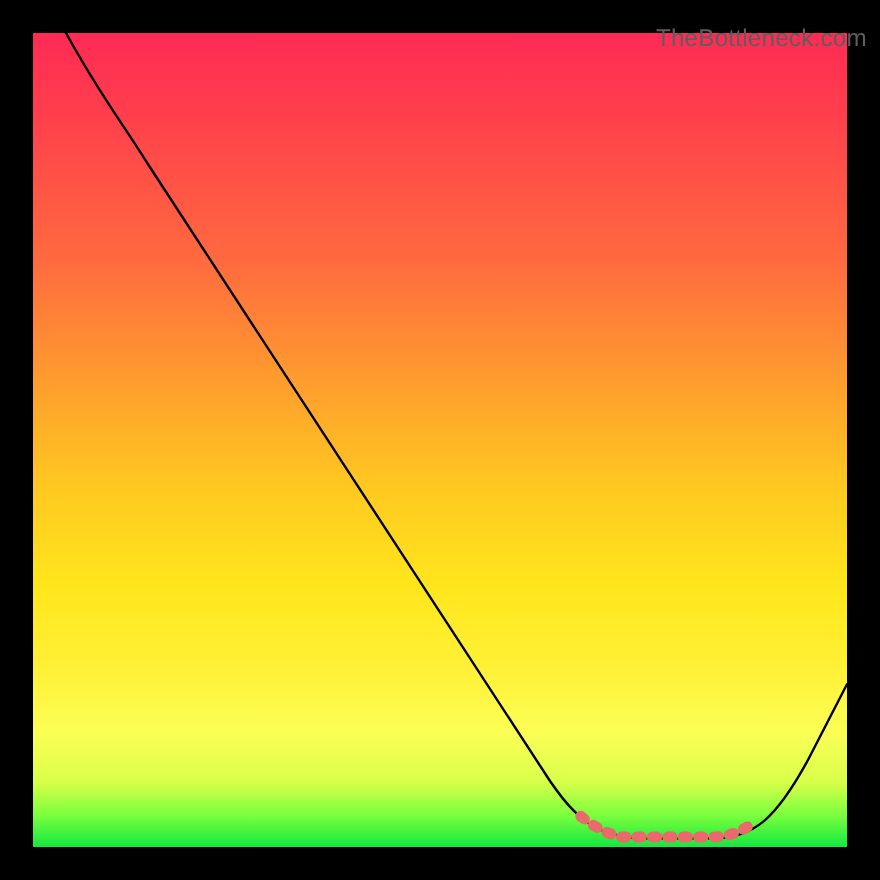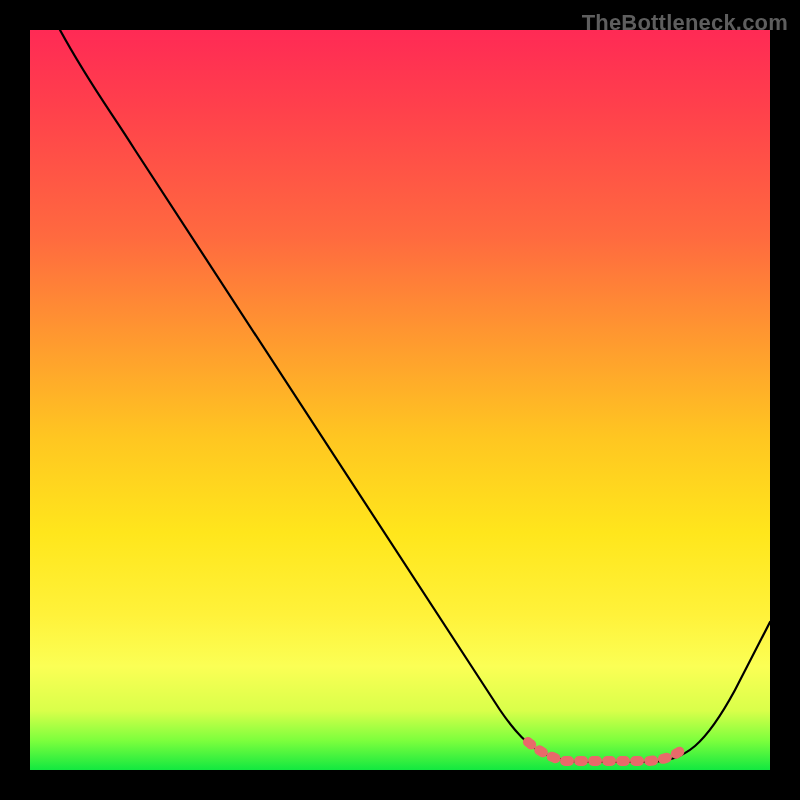--- a/index.html
+++ b/index.html
@@ -12,25 +12,25 @@
     font-family: Arial, Helvetica, sans-serif;
   }
   .frame {
     position: relative;
     width: 800px;
     height: 800px;
     background: #000;
   }
   .watermark {
     position: absolute;
-    top: 10px;
+    top: 22px;
     right: 12px;
     color: #5e5e5e;
     font-size: 22px;
-    font-weight: 700;
+    font-weight: 400;
     letter-spacing: 0.2px;
     z-index: 5;
   }
   .plot-area {
     position: absolute;
     left: 30px;
     top: 30px;
     width: 740px;
     height: 740px;
     

